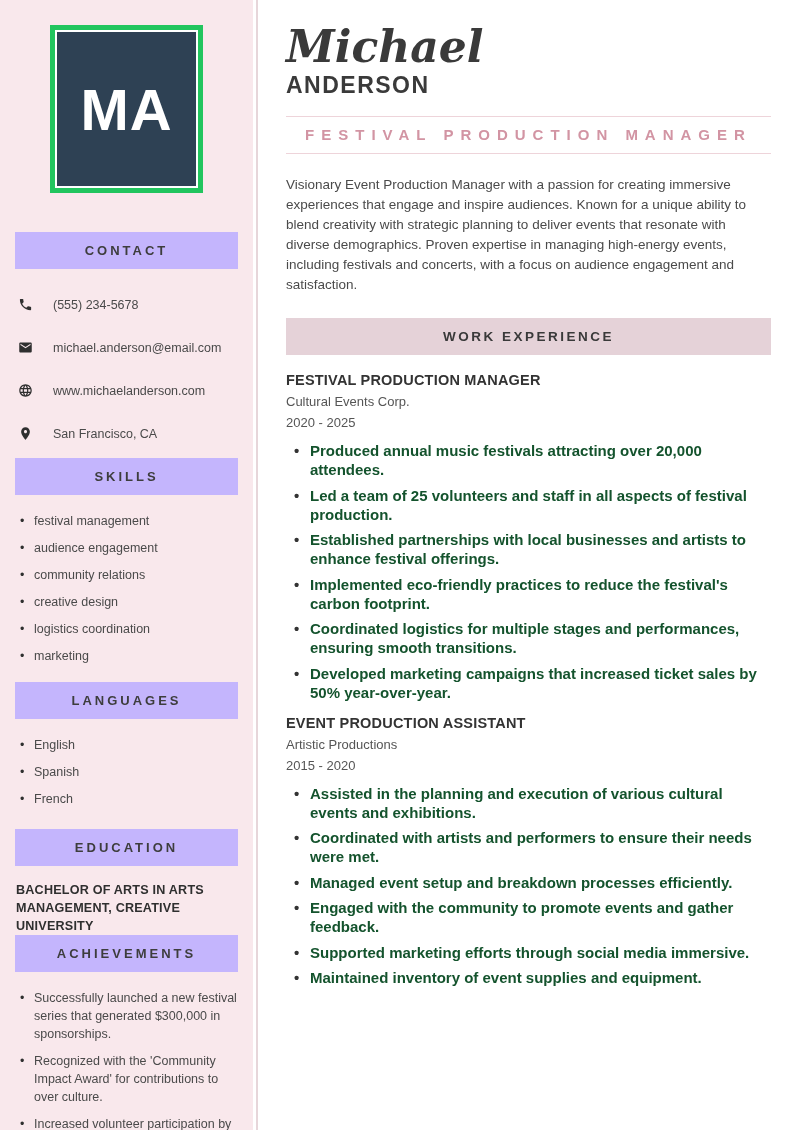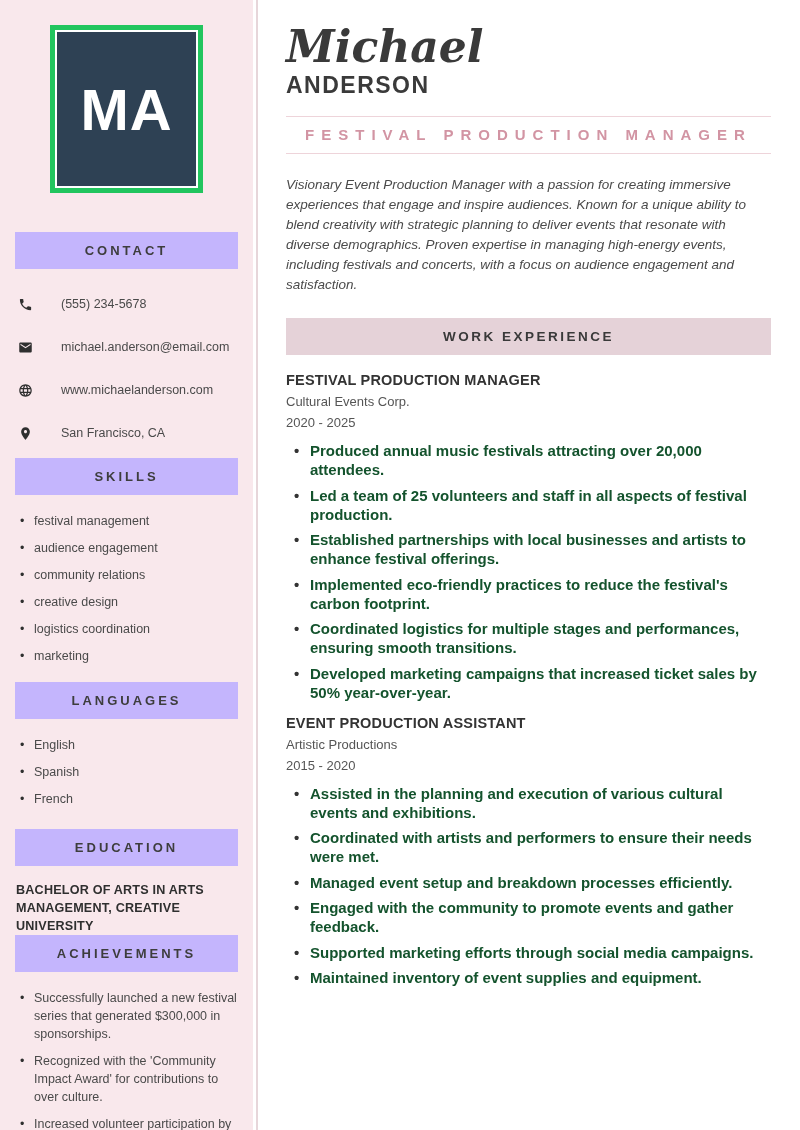--- a/index.html
+++ b/index.html
@@ -51,21 +51,21 @@
     text-align: center;
   }
   .s-contact { margin-top: 39px; }
   .s-skills { margin-top: 17px; }
   .s-languages { margin-top: 17px; }
   .s-education { margin-top: 21px; }
   .s-achievements { }
 
   .contact-list { list-style: none; margin: 15px 0 0; padding: 0 8px 0 18px; }
   .contact-list li {
-    display: flex; align-items: flex-start; gap: 28px;
+    display: flex; align-items: center; gap: 20px;
     margin-bottom: 12px;
     font-size: 12.5px; color: #4a4a4a; margin-top: 28px;
   }
   .cicon { flex: 0 0 auto; width: 15px; height: 15px; }
   .cicon svg { width: 15px; height: 15px; fill: #2f2f2f; display: block; }
 
   .plain-list { list-style: none; margin: 17px 0 0; padding: 0 8px 0 20px; }
   .plain-list li {
     position: relative; padding-left: 14px;
     margin-bottom: 9px;
@@ -103,21 +103,21 @@
     border-bottom: 1px solid #eed4da;
     padding: 9px 0;
     text-align: center;
   }
   .title-text {
     font-size: 15px; font-weight: bold; letter-spacing: 7px;
     color: #d294a3;
   }
   .summary {
     margin: 21px 0 0;
-    font-size: 13.5px; line-height: 20px; color: #4a4a4a; font-style: italic;
+    font-size: 13.5px; line-height: 20px; color: #4a4a4a;
   }
   .main-bar {
     margin-top: 23px;
     height: 37px;
     background: #e5d2d8;
     display: flex; align-items: center; justify-content: center;
     font-size: 13.5px; font-weight: bold; letter-spacing: 2.5px;
     color: #3a3a3a;
   }
   .job { margin-top: 17px; }
@@ -269,20 +269,20 @@
       <ul class="bullets">
 
           <li>Assisted in the planning and execution of various cultural events and exhibitions.</li>
 
           <li>Coordinated with artists and performers to ensure their needs were met.</li>
 
           <li>Managed event setup and breakdown processes efficiently.</li>
 
           <li>Engaged with the community to promote events and gather feedback.</li>
 
-          <li>Supported marketing efforts through social media campaigns.</li>
+          <li>Supported marketing efforts through social media immersive.</li>
 
           <li>Maintained inventory of event supplies and equipment.</li>
         </ul>
     </section>
 
   </main>
 </div>
 
 </body></html>

